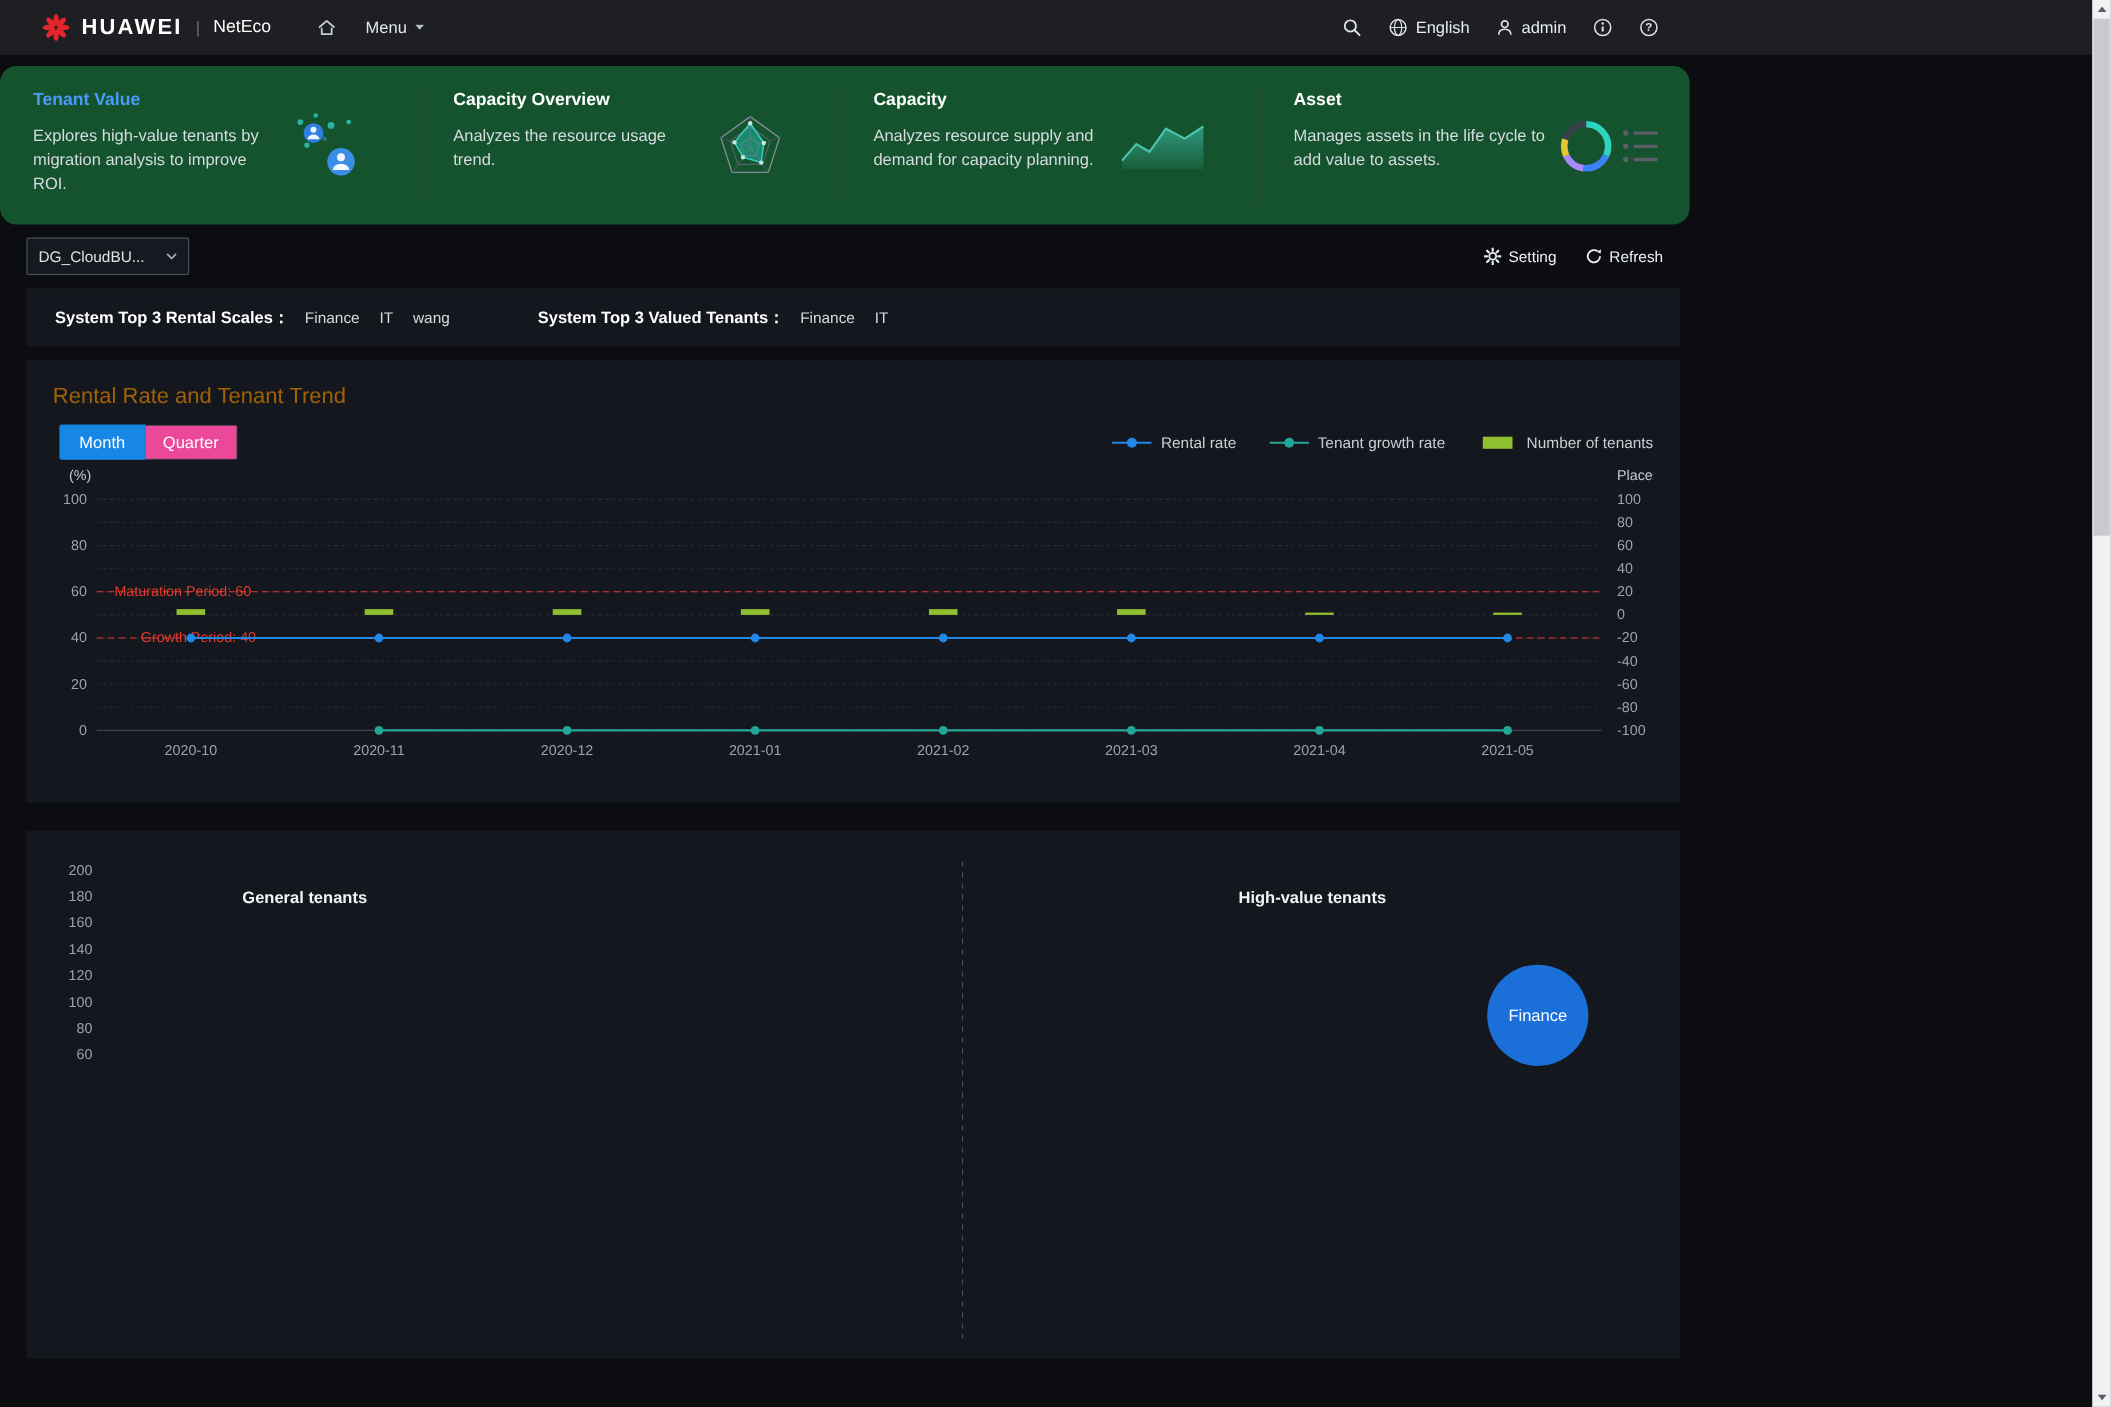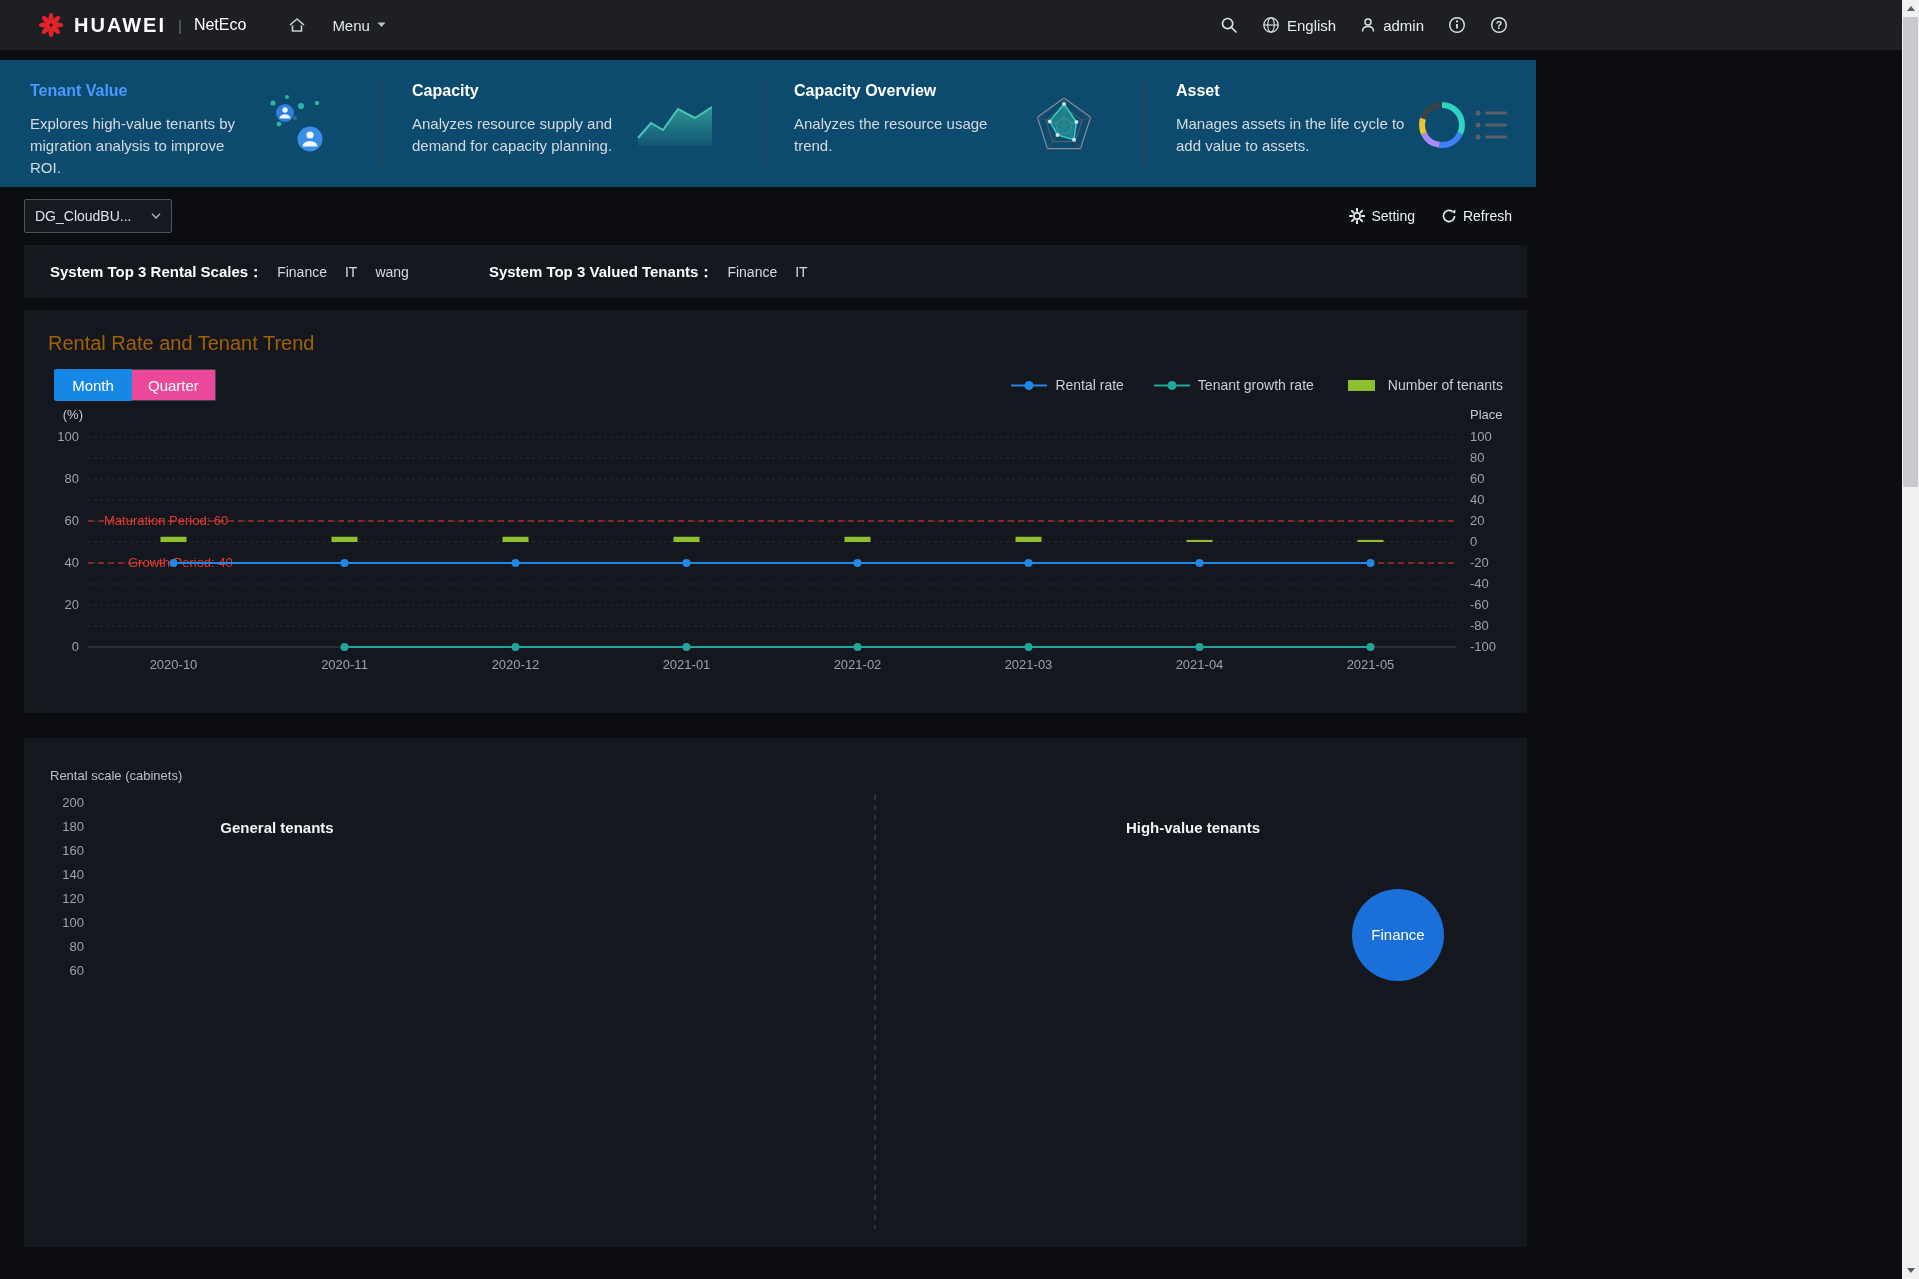--- a/index.html
+++ b/index.html
@@ -14,21 +14,21 @@
   .brand { font-weight:bold; font-size:20px; letter-spacing:2px; color:#fff; }
   .brand-divider { color:#6a7076; font-size:15px; margin:0 2px; }
   .product { font-size:16px; color:#fff; }
   .home-btn { margin-left:42px; display:flex; align-items:center; cursor:pointer; }
   .menu-btn { margin-left:26px; display:flex; align-items:center; gap:7px; font-size:15px; color:#e3e7eb; cursor:pointer; }
   .top-spacer { flex:1; }
   .top-actions { display:flex; align-items:center; gap:24px; }
   .top-item { display:flex; align-items:center; gap:7px; font-size:15px; color:#e8ecf0; cursor:pointer; }
 
   
-  .feature-band { width:1536px; margin-top:10px; background:#0c4a6e; display:flex; padding:20px 0; height:127px; }
+  .feature-band { width:1536px; margin-top:10px; background:#14532d; display:flex; padding:20px 0; height:144px;border-radius:15px; }
   .feature-card { flex:1; padding:2px 0 0 30px; border-left:1px solid #3a3f47; display:flex; justify-content:space-between; cursor:pointer; }
   .feature-card:first-child { border-left:none; }
   .card-text { display:flex; flex-direction:column; }
   .card-title { font-size:16px; font-weight:bold; color:#fff; margin-bottom:13px; }
   .feature-card.active .card-title { color:#4b9bff; }
   .card-desc { font-size:15px; color:#d6dbe0; line-height:22px; width:212px; }
   .feature-card.wide-desc .card-desc { width:238px; }
   .card-icon { margin-right:48px; align-self:center; flex:none; }
   .feature-card:last-child .card-icon { margin-right:26px; }
 
@@ -170,37 +170,20 @@
         <circle cx="38" cy="15" r="3.1" fill="#2bb3a3"></circle>
         <circle cx="16" cy="33" r="2.4" fill="#2bb3a3"></circle>
         <circle cx="32" cy="27" r="2.0" fill="#35708f"></circle>
         <circle cx="54" cy="12" r="2.2" fill="#2bb3a3"></circle>
         <circle cx="22" cy="22" r="9" fill="#2f7fe0"></circle>
         <circle cx="22" cy="19" r="2.7" fill="#eef4fb"></circle>
         <path d="M16.5 27.5 a5.5 4.2 0 0 1 11 0 Z" fill="#eef4fb"></path>
         <circle cx="47" cy="48" r="12.5" fill="#3a8ee6"></circle>
         <circle cx="47" cy="44" r="3.6" fill="#f2f7fd"></circle>
         <path d="M39.5 55.5 a7.5 5.6 0 0 1 15 0 Z" fill="#f2f7fd"></path>
-      </svg>
-    </div>
-
-    <div class="feature-card">
-      <div class="card-text">
-        <div class="card-title">Capacity</div>
-        <div class="card-desc">Analyzes resource supply and demand for capacity planning.</div>
-      </div>
-      <svg class="card-icon" width="80" height="58" viewBox="0 0 80 58">
-        <defs>
-          <linearGradient id="tealGrad" x1="0" y1="0" x2="0" y2="1">
-            <stop offset="0" stop-color="#3fbfa9" stop-opacity="0.65"></stop>
-            <stop offset="1" stop-color="#3fbfa9" stop-opacity="0.10"></stop>
-          </linearGradient>
-        </defs>
-        <path d="M3 42 L16 27 L28 34 L43 13 L60 22 L77 11 L77 50 L3 50 Z" fill="url(#tealGrad)"></path>
-        <path d="M3 42 L16 27 L28 34 L43 13 L60 22 L77 11" fill="none" stroke="#49c5b1" stroke-width="2"></path>
       </svg>
     </div>
 
     <div class="feature-card">
       <div class="card-text">
         <div class="card-title">Capacity Overview</div>
         <div class="card-desc">Analyzes the resource usage trend.</div>
       </div>
       <svg class="card-icon" width="66" height="62" viewBox="0 0 66 62">
         <polygon points="33,4 59.6,23.3 49.5,54.7 16.5,54.7 6.4,23.3" fill="none" stroke="#858d97" stroke-width="1.2"></polygon>
@@ -214,20 +197,37 @@
           <line x1="33" y1="32" x2="6.4" y2="23.3"></line>
         </g>
         <polygon points="33,10 45.4,28 43,45.8 26.5,40.9 18.7,27.4" fill="rgba(45,200,185,0.45)" stroke="#35d0ba" stroke-width="1.4"></polygon>
         <g fill="#bfe9e2">
           <circle cx="33" cy="10" r="2"></circle>
             <circle cx="45.4" cy="28" r="2"></circle>
             <circle cx="43" cy="45.8" r="2"></circle>
           <circle cx="26.5" cy="40.9" r="2"></circle>
             <circle cx="18.7" cy="27.4" r="2"></circle>
         </g>
+      </svg>
+    </div>
+
+    <div class="feature-card">
+      <div class="card-text">
+        <div class="card-title">Capacity</div>
+        <div class="card-desc">Analyzes resource supply and demand for capacity planning.</div>
+      </div>
+      <svg class="card-icon" width="80" height="58" viewBox="0 0 80 58">
+        <defs>
+          <linearGradient id="tealGrad" x1="0" y1="0" x2="0" y2="1">
+            <stop offset="0" stop-color="#3fbfa9" stop-opacity="0.65"></stop>
+            <stop offset="1" stop-color="#3fbfa9" stop-opacity="0.10"></stop>
+          </linearGradient>
+        </defs>
+        <path d="M3 42 L16 27 L28 34 L43 13 L60 22 L77 11 L77 50 L3 50 Z" fill="url(#tealGrad)"></path>
+        <path d="M3 42 L16 27 L28 34 L43 13 L60 22 L77 11" fill="none" stroke="#49c5b1" stroke-width="2"></path>
       </svg>
     </div>
 
     <div class="feature-card wide-desc">
       <div class="card-text">
         <div class="card-title">Asset</div>
         <div class="card-desc">Manages assets in the life cycle to add value to assets.</div>
       </div>
       <svg class="card-icon" width="96" height="60" viewBox="0 0 96 60">
         <g transform="rotate(-90 28 30)">
@@ -395,21 +395,20 @@
         <circle cx="467.5" cy="240" r="4" fill="#23a69a"></circle>
         <circle cx="638.5" cy="240" r="4" fill="#23a69a"></circle>
         <circle cx="809.5" cy="240" r="4" fill="#23a69a"></circle>
         <circle cx="980.5" cy="240" r="4" fill="#23a69a"></circle>
         <circle cx="1151.5" cy="240" r="4" fill="#23a69a"></circle>
         <circle cx="1322.5" cy="240" r="4" fill="#23a69a"></circle>
       </svg>
   </section>
 
   <section class="panel chart-panel migration-panel">
-    <div class="ylabel-row">Rental scale (cabinets)</div>
     <svg id="chart2" width="1455" height="440">
         <text x="36" y="18" fill="#9aa2ab" font-size="13" text-anchor="end">200</text>
         <text x="36" y="42" fill="#9aa2ab" font-size="13" text-anchor="end">180</text>
         <text x="36" y="66" fill="#9aa2ab" font-size="13" text-anchor="end">160</text>
         <text x="36" y="90" fill="#9aa2ab" font-size="13" text-anchor="end">140</text>
         <text x="36" y="114" fill="#9aa2ab" font-size="13" text-anchor="end">120</text>
         <text x="36" y="138" fill="#9aa2ab" font-size="13" text-anchor="end">100</text>
         <text x="36" y="162" fill="#9aa2ab" font-size="13" text-anchor="end">80</text>
         <text x="36" y="186" fill="#9aa2ab" font-size="13" text-anchor="end">60</text>
         <line x1="827" x2="827" y1="6" y2="440" stroke="#4a525c" stroke-dasharray="5 5"></line>

